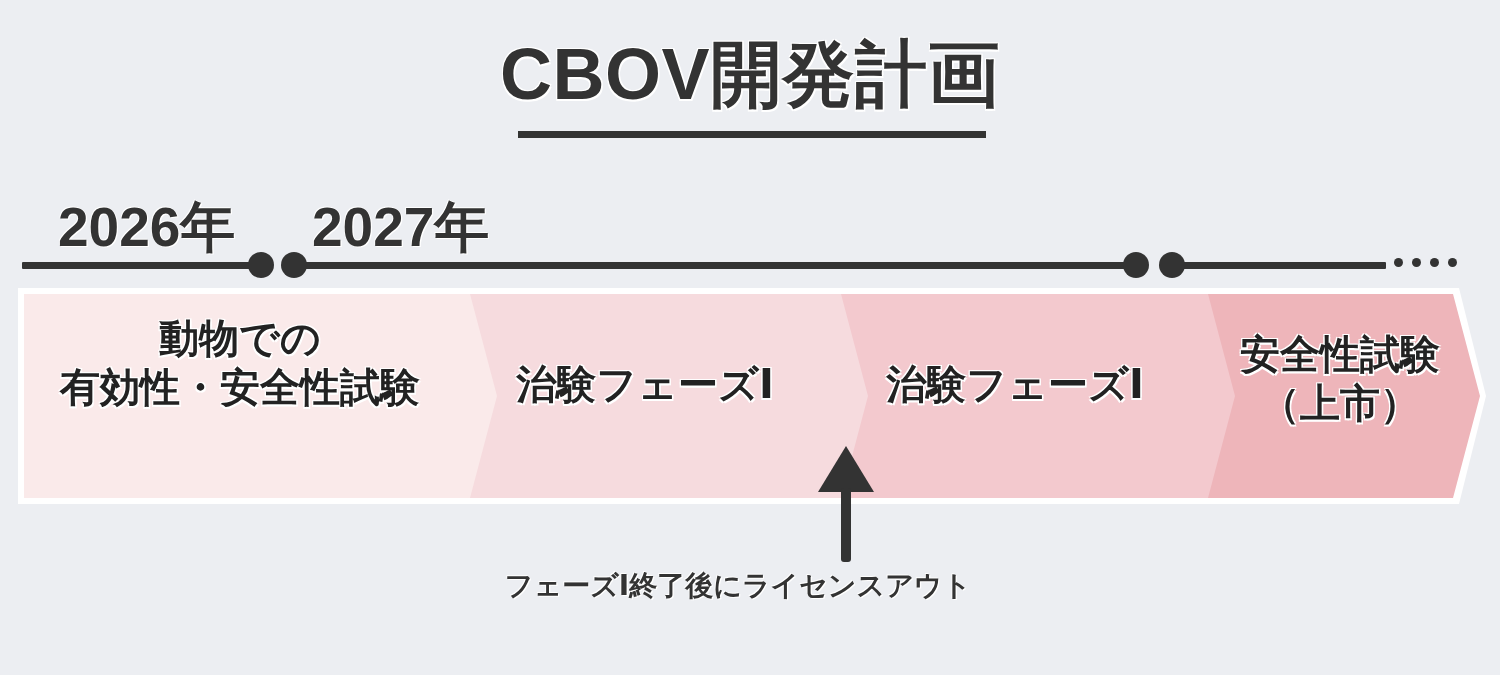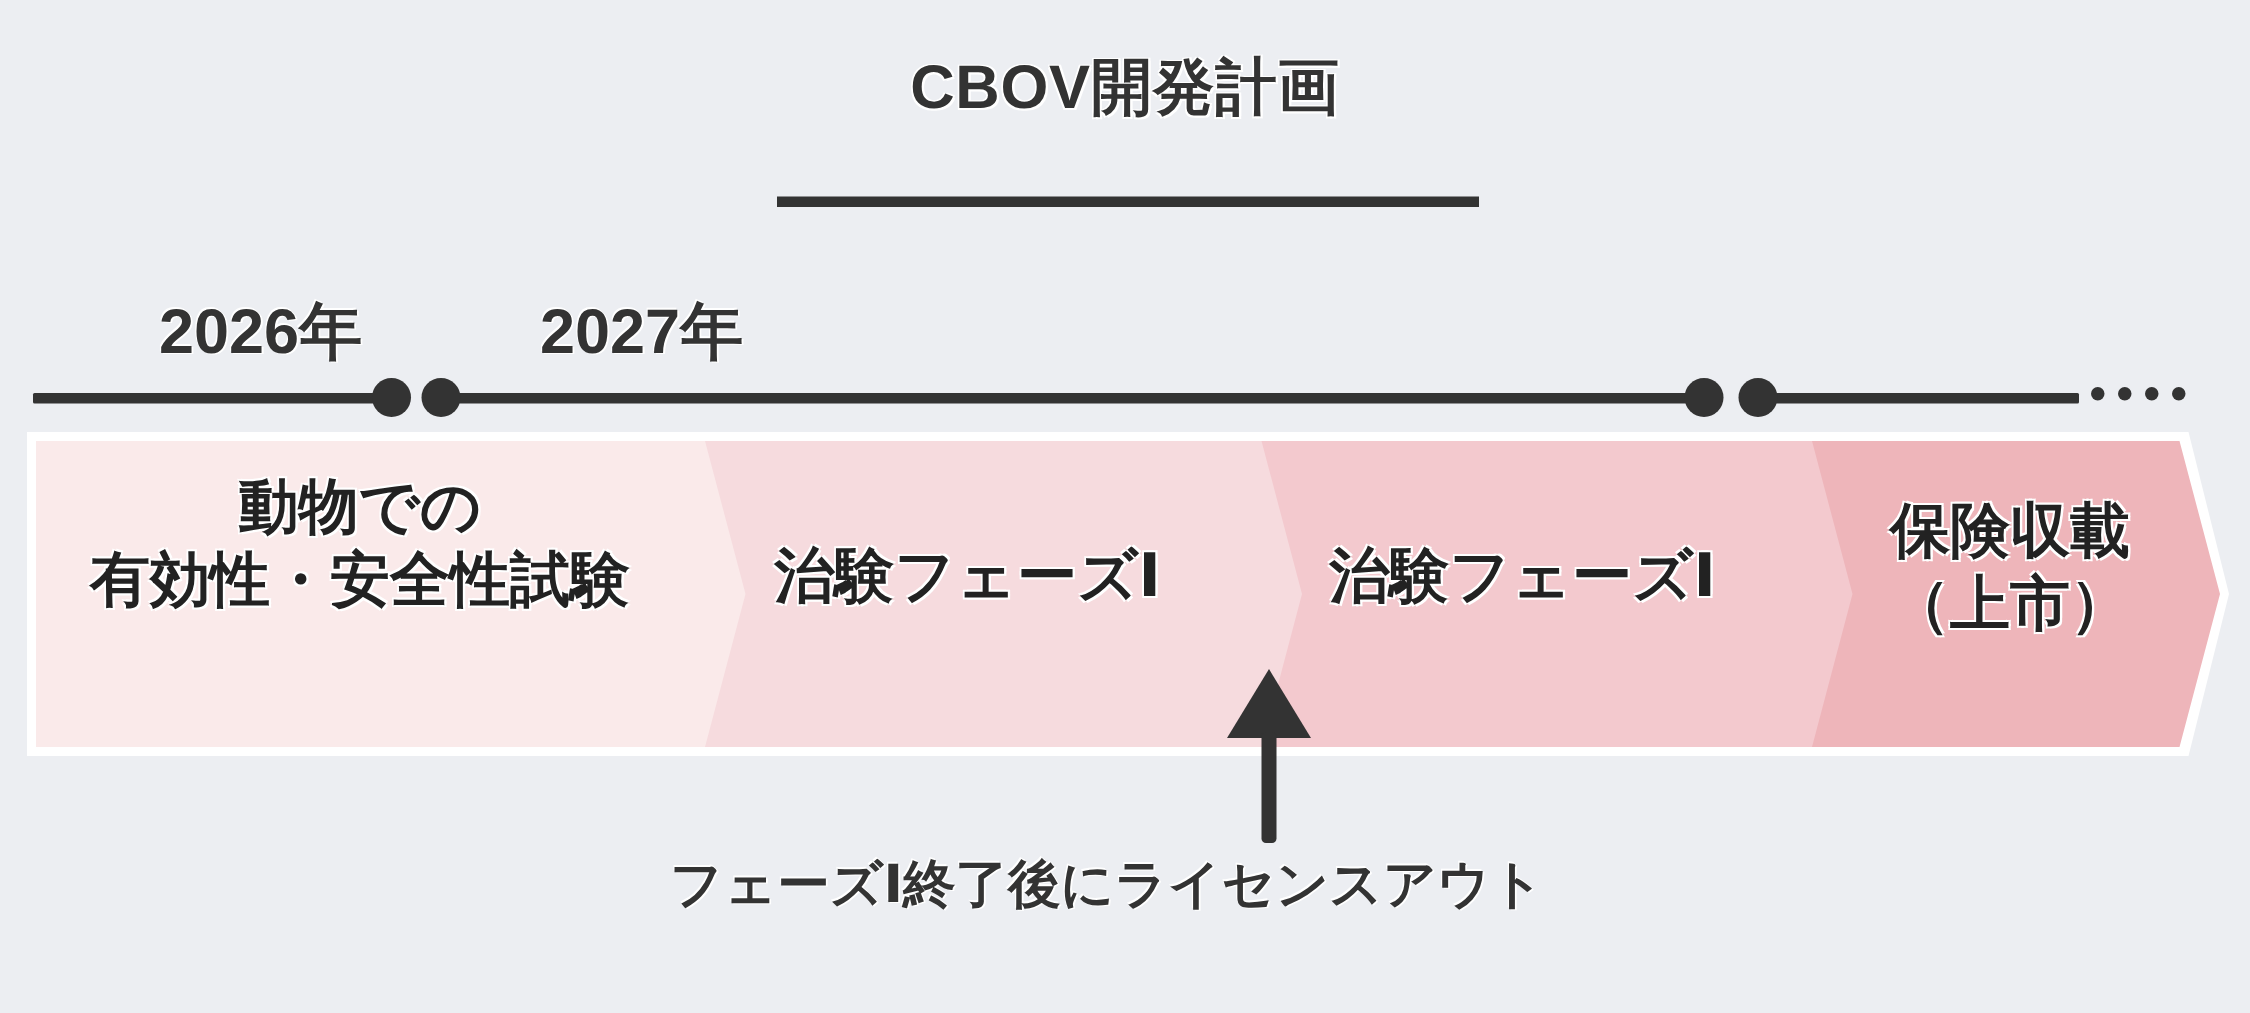--- a/index.html
+++ b/index.html
@@ -23,21 +23,21 @@
   
   .title-wrap {
     position: absolute;
     left: 0;
     top: 38px;
     width: 1500px;
     text-align: center;
   }
   .title-text {
     display: inline-block;
-    font-size: 41px;
+    font-size: 72px;
     font-weight: bold;
     color: #333333;
     letter-spacing: 0.5px;
     line-height: 1;
     text-shadow: 1.5px 1.5px 0 #ffffff, -1px -1px 0 #ffffff,
                  1.5px -1px 0 #ffffff, -1px 1.5px 0 #ffffff;
   }
   .title-underline {
     position: absolute;
     left: 518px;
@@ -101,27 +101,26 @@
     width: 9px;
     height: 9px;
     border-radius: 50%;
     background: #333333;
   }
 
   
   .year-label {
     position: absolute;
     top: 200px;
-    font-size: 42px;
+    font-size: 55px;
     font-weight: bold;
     color: #333333;
     line-height: 1;
     white-space: nowrap;
     text-shadow: 1.2px 1.2px 0 #ffffff, -0.8px -0.8px 0 #ffffff;
-    margin-left: 48px;
   }
   .year-label.y2026 { left: 58px; }
   .year-label.y2027 { left: 312px; }
   .year-label.y2031 { left: 938px; }
   .year-label.y2032 { left: 1194px; }
 
   
   .banner {
     position: absolute;
     left: 18px;
@@ -156,21 +155,21 @@
     top: 444px;
     width: 80px;
     height: 118px;
   }
   .callout-note {
     position: absolute;
     left: 0;
     top: 572px;
     width: 1500px;
     text-align: center;
-    font-size: 35px;
+    font-size: 28px;
     font-weight: bold;
     color: #333333;
     line-height: 1;
     letter-spacing: 0px;
     text-shadow: 1.2px 1.2px 0 #ffffff, -0.8px -0.8px 0 #ffffff;
   }
   .callout-note .inner {
     display: inline-block;
     transform: translateX(-12px);
   }
@@ -218,21 +217,21 @@
 
         <path d="M1190,6 L1435,6 L1462,108 L1435,210 L1190,210 L1217,108 Z" fill="#EEB5BA"></path>
       </g>
     </svg>
   </div>
 
   <div class="seg-label s1">動物での
 有効性・安全性試験</div>
   <div class="seg-label s2">治験フェーズⅠ</div>
   <div class="seg-label s3">治験フェーズⅠ</div>
-  <div class="seg-label s4">保険収載
+  <div class="seg-label s4">安全性試験
 （上市）</div>
 
   <div class="callout-arrow">
     <svg width="80" height="118" viewBox="0 0 80 118" xmlns="http://www.w3.org/2000/svg">
       <polygon points="40,2 68,48 12,48" fill="#333333"></polygon>
       <rect x="35" y="44" width="10" height="74" rx="3" fill="#333333"></rect>
     </svg>
   </div>
 
   <div class="callout-note">

